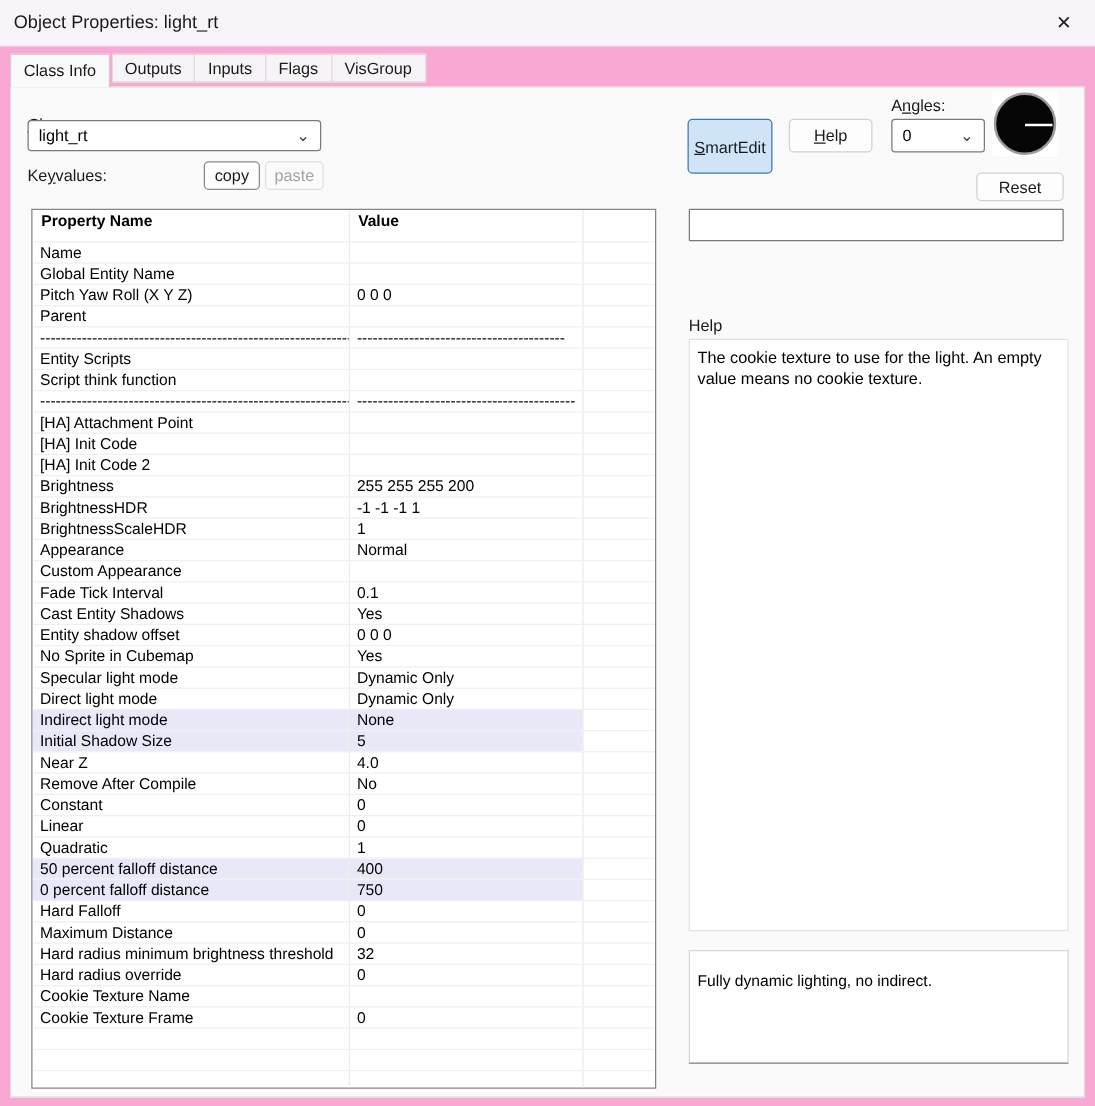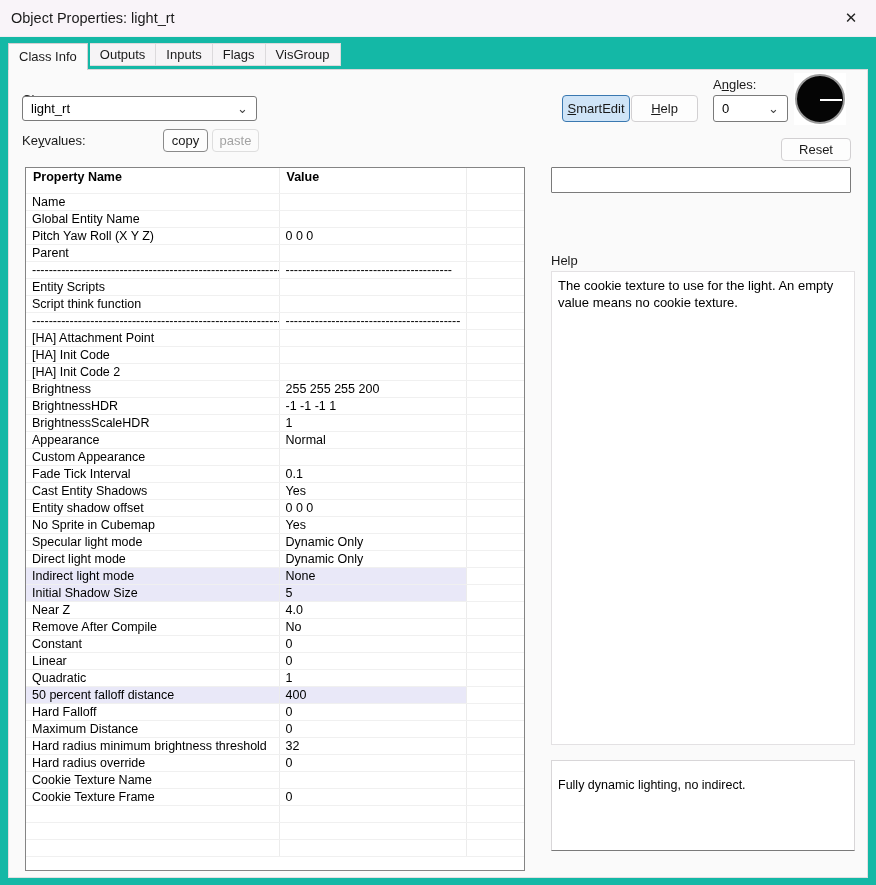--- a/index.html
+++ b/index.html
@@ -1,20 +1,20 @@
 <!DOCTYPE html>
 <html><head>
 <meta charset="utf-8">
 <style>
   * { margin:0; padding:0; box-sizing:border-box; }
   html,body { background:#dcdcdc; }
   body { font-family:"Liberation Sans", sans-serif; }
   .window {
     position:relative; width:876px; height:885px;
-    background:#14b8a6; outline:1px solid #b9b7b9; overflow:hidden;
+    background:#f9a8d4; outline:1px solid #b9b7b9; overflow:hidden;
   }
   .titlebar {
     position:absolute; left:0; top:0; width:876px; height:37px;
     background:#f9f4f9; display:flex; align-items:center;
     border-bottom:1px solid #f0ecf0;
   }
   .title { font-size:14.5px; color:#1a1a1a; padding-left:11px; }
   .close-btn {
     position:absolute; right:4px; top:2px; width:42px; height:32px;
     display:flex; align-items:center; justify-content:center; cursor:default;
@@ -119,21 +119,21 @@
     </div>
 
   <div class="page"></div>
 
   <div class="lbl" style="left:22px; top:92px;"><span></span><span class="u">C</span><span>lass:</span></div>
   <div class="combo" style="left:22px; top:96px; width:235px; height:25px;">
     <span>light_rt</span>
     <span class="chev">⌄</span>
   </div>
 
-  <div class="btn primary" style="left:562px; top:95px; width:68px; height:27px;">
+  <div class="btn primary" style="left:550px; top:95px; width:68px; height:44px;">
       <span><span></span><span class="u">S</span><span>martEdit</span></span>
     </div>
   <div class="btn" style="left:631px; top:95px; width:67px; height:27px;">
       <span><span></span><span class="u">H</span><span>elp</span></span>
     </div>
   <div class="lbl" style="left:713px; top:77px;"><span>A</span><span class="u">n</span><span>gles:</span></div>
   <div class="combo" style="left:713px; top:95px; width:75px; height:27px;">
     <span>0</span>
     <span class="chev">⌄</span>
   </div>
@@ -303,20 +303,25 @@
           <tr>
             <td class="col-name">Quadratic</td>
             <td class="col-value">1</td>
             <td class="col-extra"></td>
           </tr>
           <tr class="hl">
             <td class="col-name">50 percent falloff distance</td>
             <td class="col-value">400</td>
             <td class="col-extra"></td>
           </tr>
+          <tr class="hl">
+            <td class="col-name">0 percent falloff distance</td>
+            <td class="col-value">750</td>
+            <td class="col-extra"></td>
+          </tr>
           <tr>
             <td class="col-name">Hard Falloff</td>
             <td class="col-value">0</td>
             <td class="col-extra"></td>
           </tr>
           <tr>
             <td class="col-name">Maximum Distance</td>
             <td class="col-value">0</td>
             <td class="col-extra"></td>
           </tr>

